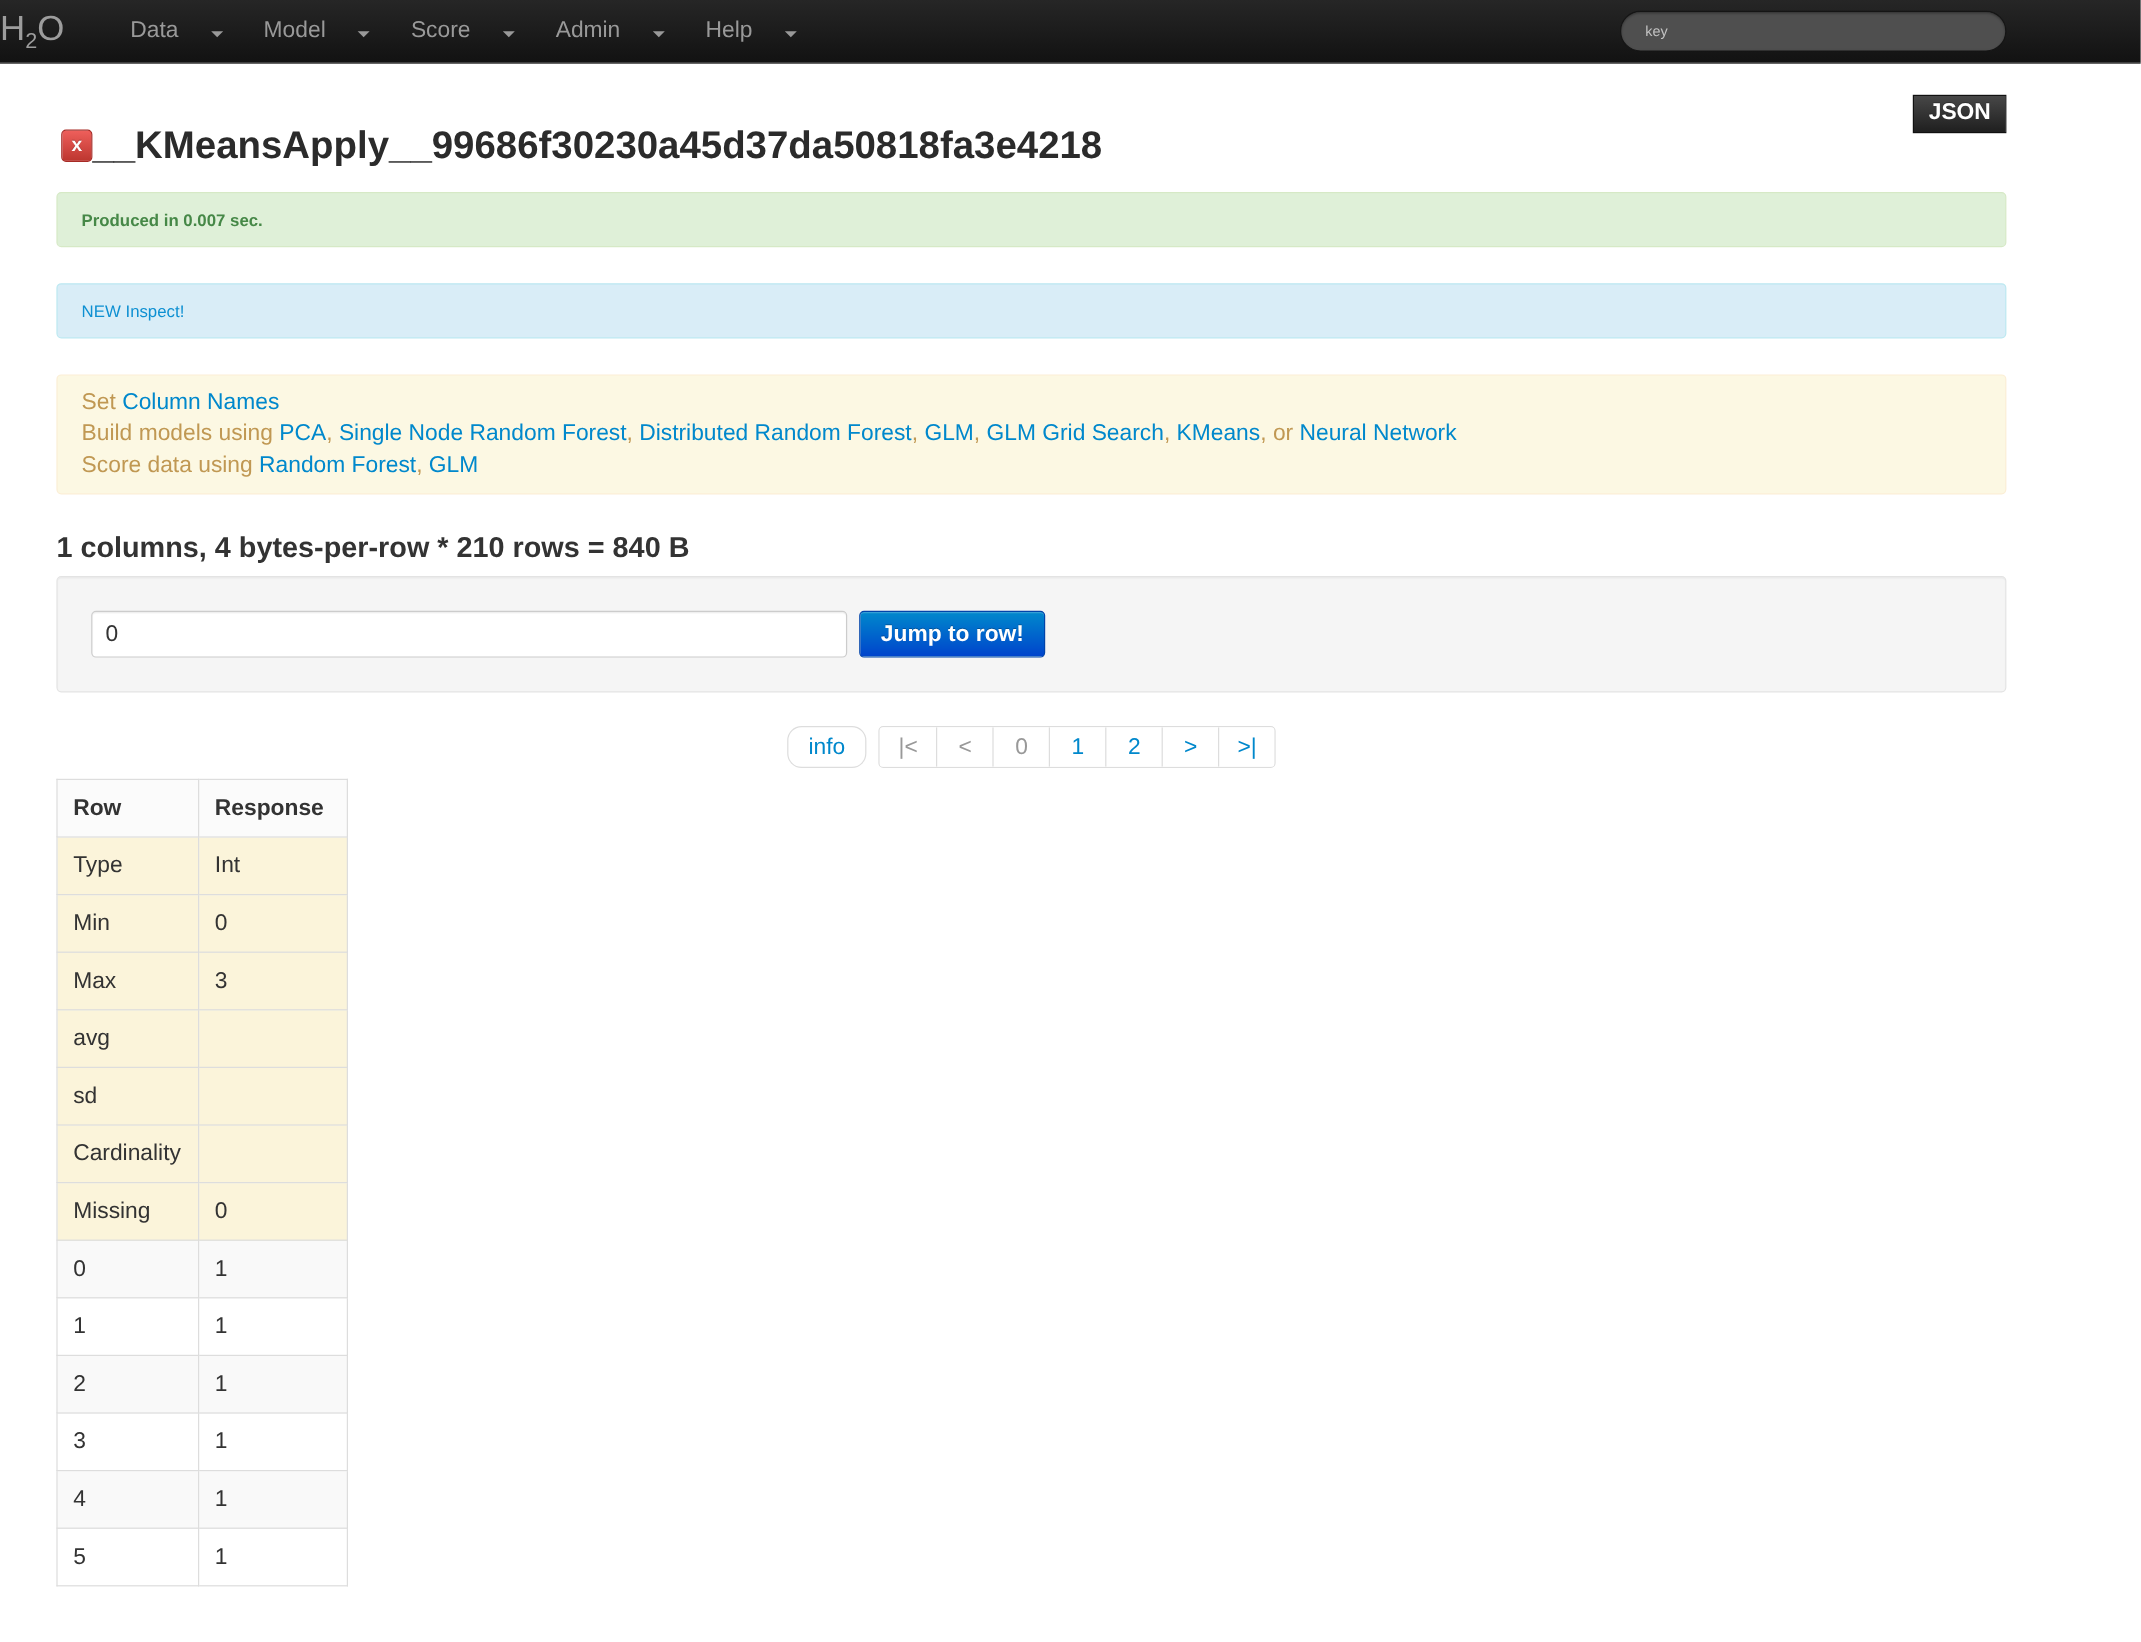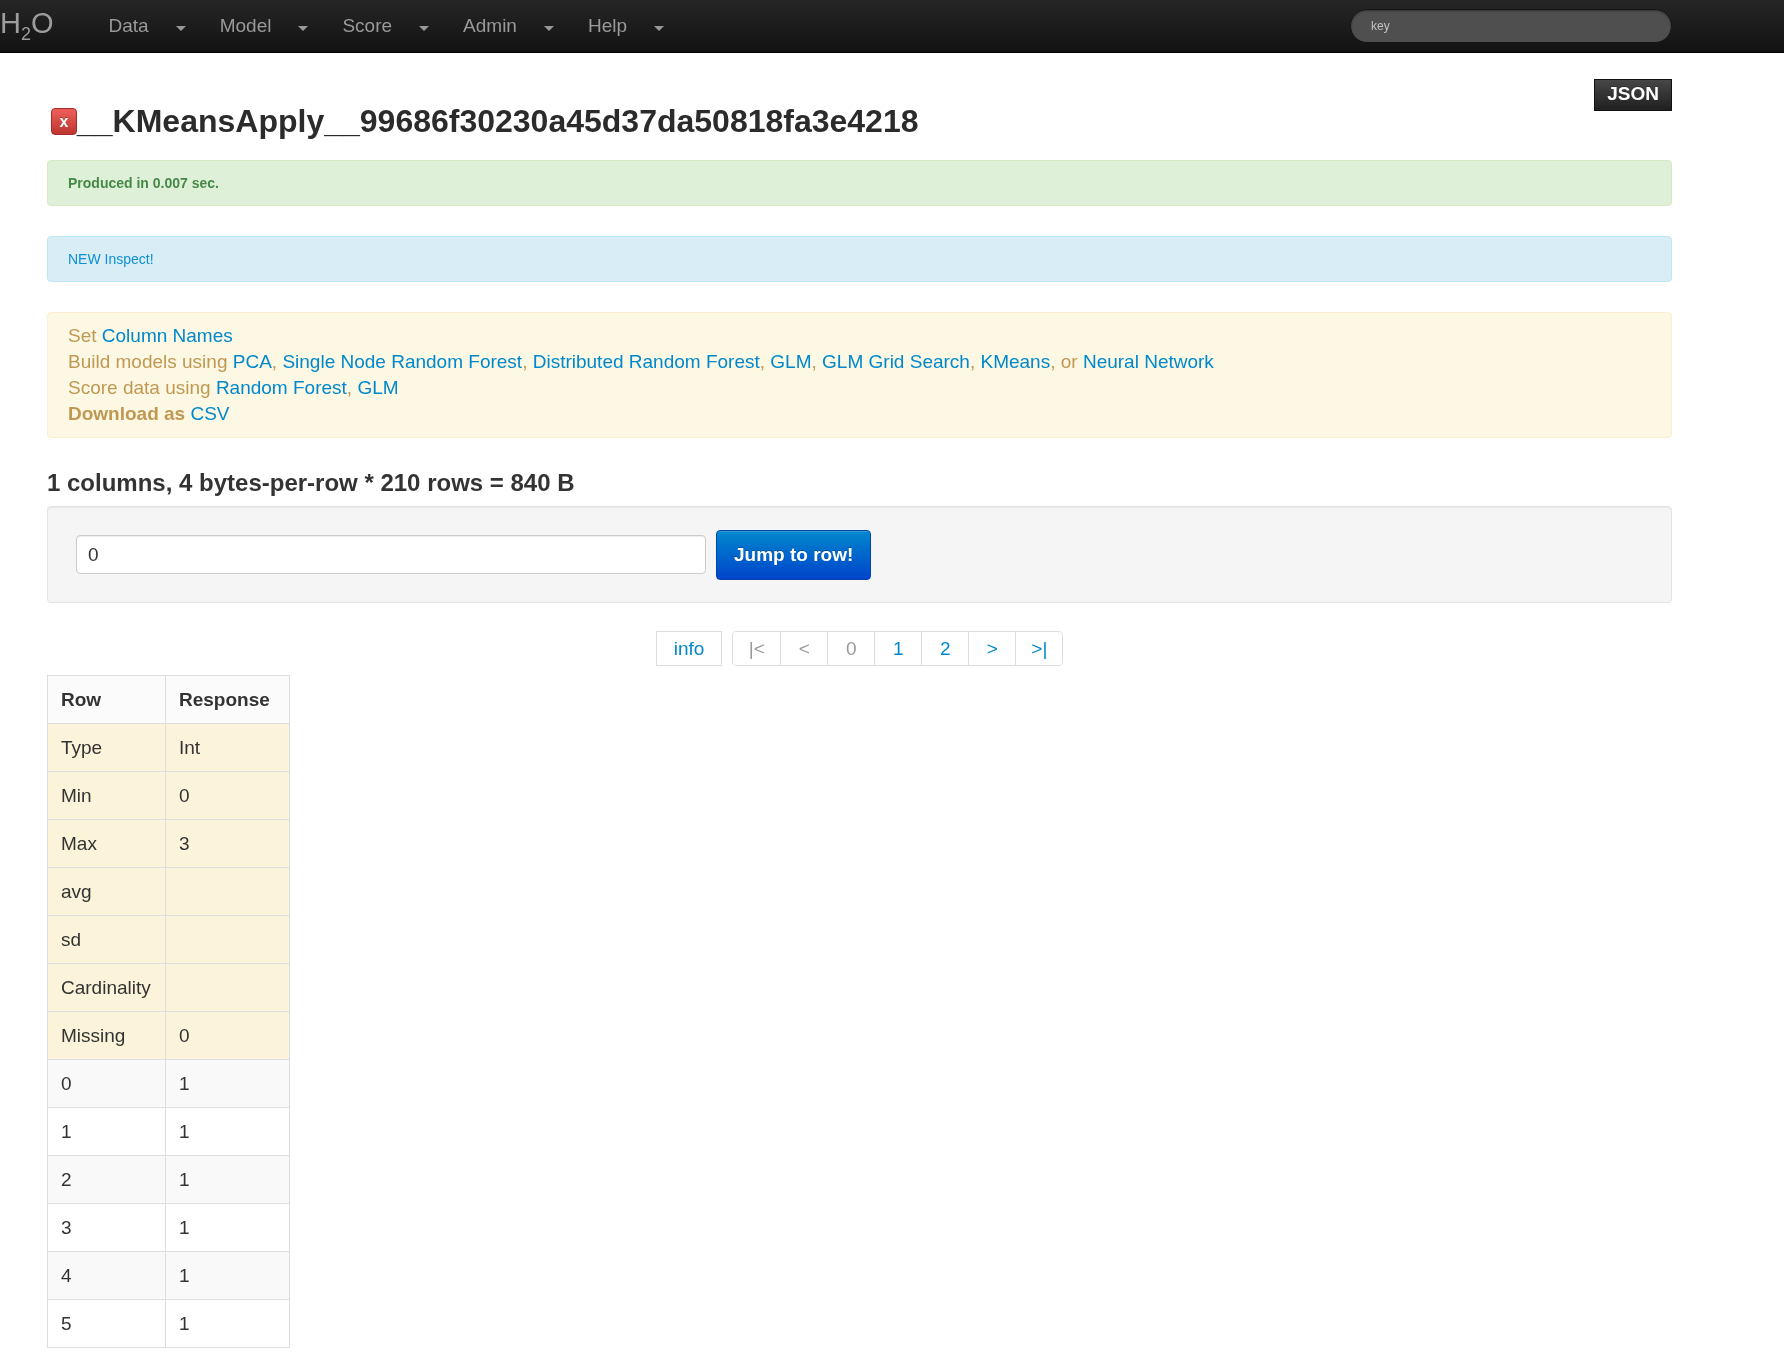--- a/index.html
+++ b/index.html
@@ -162,21 +162,21 @@
     font-size: 19px;
     color: #333;
     padding: 0 11px;
     outline: none;
     box-shadow: inset 0 1px 1px rgba(0,0,0,.075);
     font-family: "Liberation Sans", sans-serif;
     background: #fff;
   }
   .btn-primary {
     margin-left: 10px;
-    height: 50px;
+    height: 39px;
     box-sizing: border-box;
     background: linear-gradient(to bottom, #0088cc, #0044cc);
     border: 1px solid #0044aa;
     border-radius: 4px;
     color: #fff;
     font-weight: bold;
     font-size: 19px;
     padding: 0 17px;
     cursor: pointer;
     text-shadow: 0 -1px 0 rgba(0,0,0,.25);
@@ -188,21 +188,21 @@
   .pagination-row {
     margin-top: 28px;
     display: flex;
     justify-content: center;
     align-items: center;
   }
   .btn-info-pag {
     box-sizing: border-box;
     height: 35px;
     border: 1px solid #ddd;
-    border-radius: 0;
+    border-radius: 12px;
     background: #fff;
     color: #0088cc;
     font-size: 19px;
     padding: 0 17px;
     display: flex; align-items: center;
     cursor: pointer;
     margin-right: 10px;
     font-family: "Liberation Sans", sans-serif;
   }
   .page-group {
@@ -292,21 +292,20 @@
   </div>
 
   <div class="alert alert-info">
     <a href="#">NEW Inspect!</a>
   </div>
 
   <div class="actions-panel">
       <div class="action-line"><span class="seg-plain">Set </span><a class="seg-link" href="#">Column Names</a></div>
       <div class="action-line"><span class="seg-plain">Build models using </span><a class="seg-link" href="#">PCA</a><span class="seg-plain">, </span><a class="seg-link" href="#">Single Node Random Forest</a><span class="seg-plain">, </span><a class="seg-link" href="#">Distributed Random Forest</a><span class="seg-plain">, </span><a class="seg-link" href="#">GLM</a><span class="seg-plain">, </span><a class="seg-link" href="#">GLM Grid Search</a><span class="seg-plain">, </span><a class="seg-link" href="#">KMeans</a><span class="seg-plain">, or </span><a class="seg-link" href="#">Neural Network</a></div>
       <div class="action-line"><span class="seg-plain">Score data using </span><a class="seg-link" href="#">Random Forest</a><span class="seg-plain">, </span><a class="seg-link" href="#">GLM</a></div>
-      <div class="action-line"><span class="seg-bold">Download as </span><a class="seg-link" href="#">CSV</a></div>
     </div>
 
   <div class="summary-heading">1 columns, 4 bytes-per-row * 210 rows = 840 B</div>
 
   <div class="well">
     <input class="jump-input" type="text" value="0" style="">
     <button class="btn-primary">Jump to row!</button>
   </div>
 
   <div class="pagination-row">

